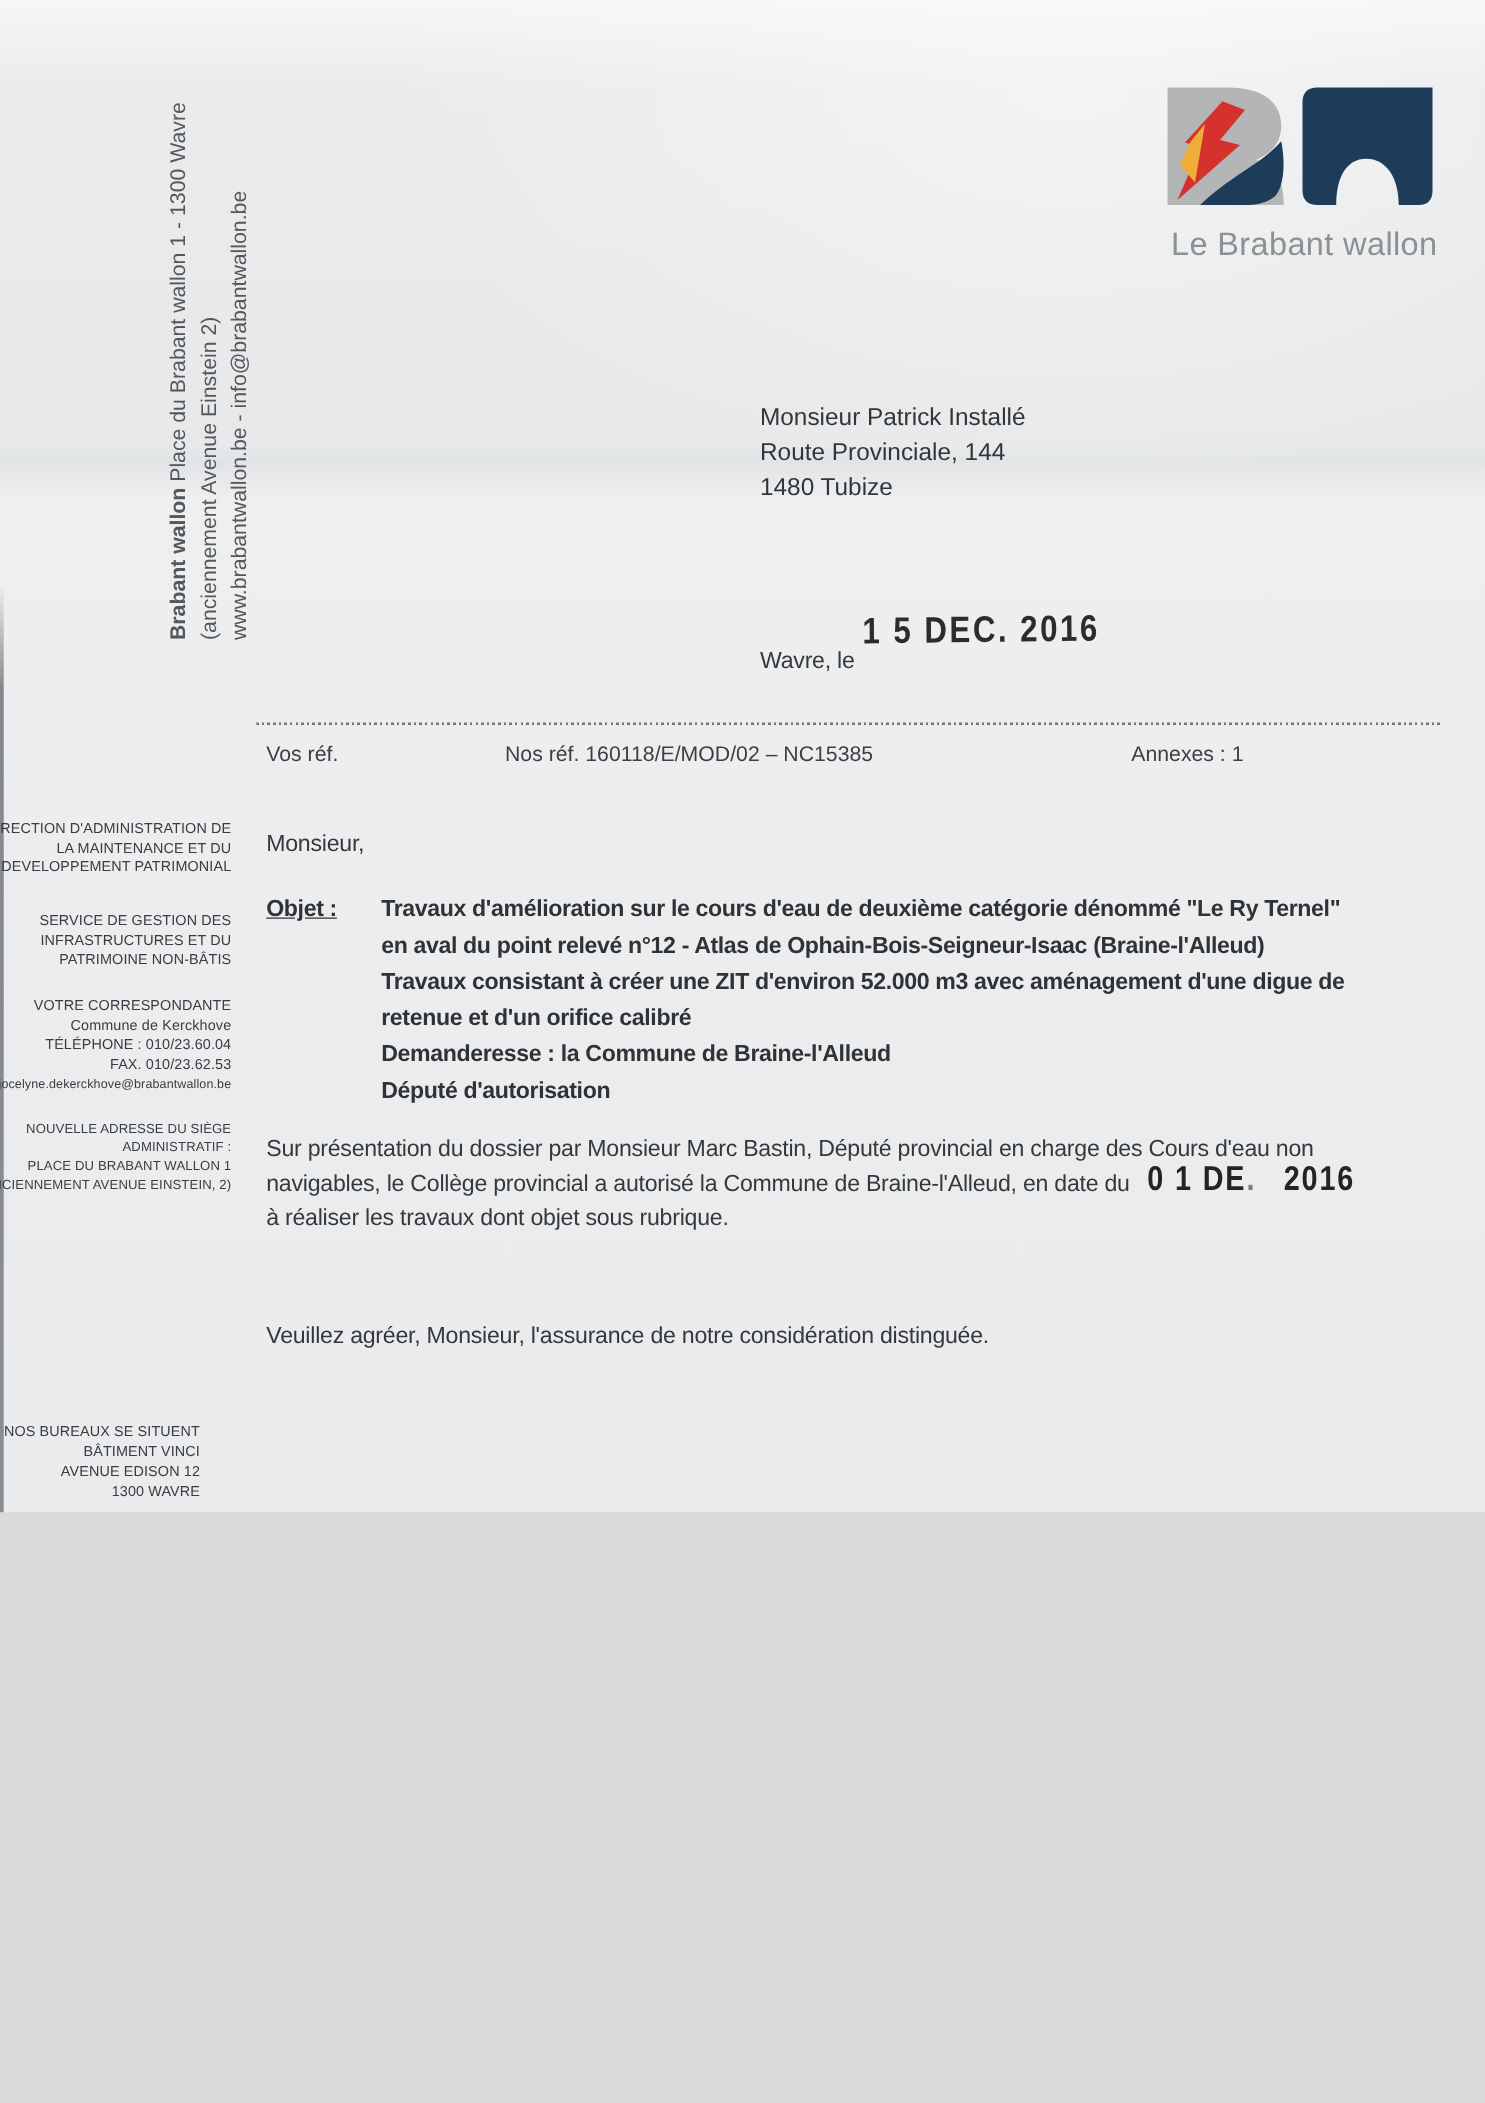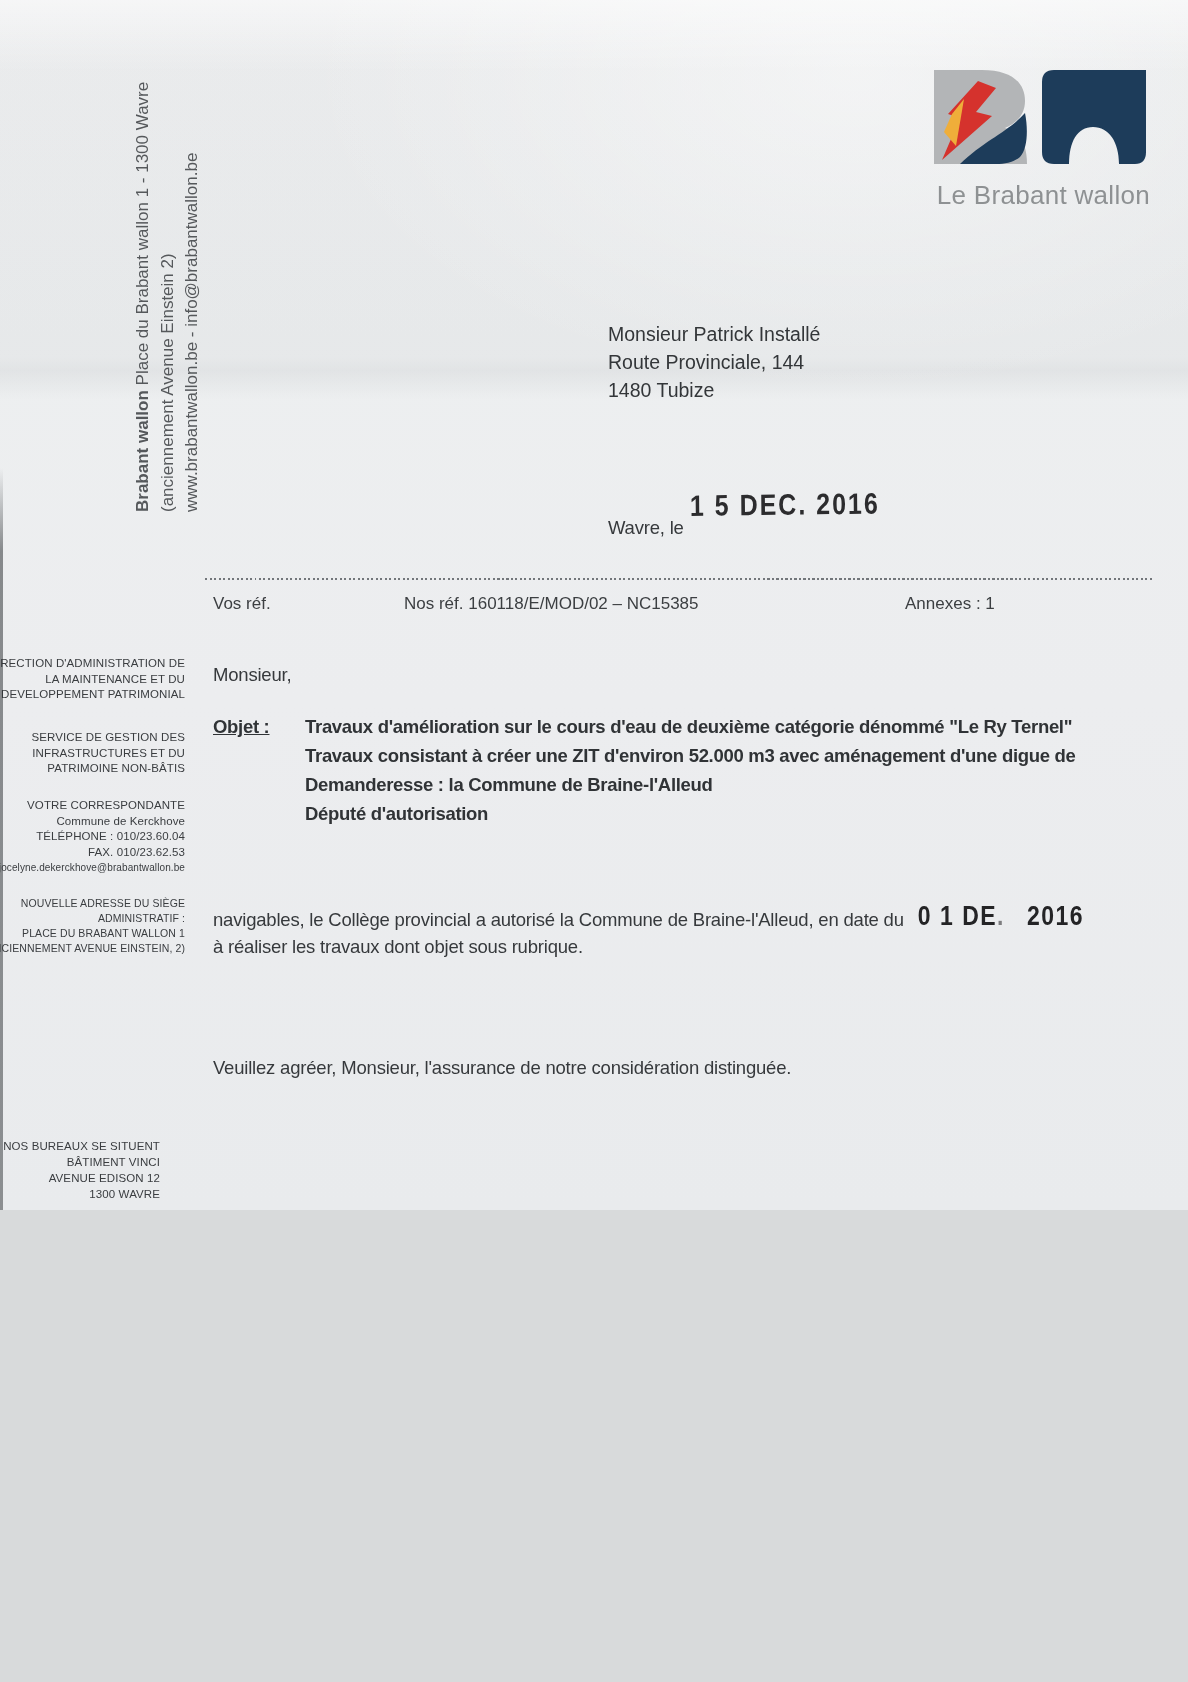--- a/index.html
+++ b/index.html
@@ -111,26 +111,29 @@
     <div>BÂTIMENT VINCI</div>
     <div>AVENUE EDISON 12</div>
     <div>1300 WAVRE</div>
   </div>
 
   <div class="abs txt" style="left:213px;top:661px;">Monsieur,</div>
 
   <div class="abs objet-line" style="left:213px;top:712px;text-decoration:underline;">Objet :</div>
   <div class="abs" style="left:305px;top:712px;">
     <div class="objet-line">Travaux d'amélioration sur le cours d'eau de deuxième catégorie dénommé "Le Ry Ternel"</div>
+    <div class="objet-line">en aval du point relevé n°12 - Atlas de Ophain-Bois-Seigneur-Isaac (Braine-l'Alleud)</div>
     <div class="objet-line">Travaux consistant à créer une ZIT d'environ 52.000 m3 avec aménagement d'une digue de</div>
+    <div class="objet-line">retenue et d'un orifice calibré</div>
     <div class="objet-line">Demanderesse : la Commune de Braine-l'Alleud</div>
     <div class="objet-line">Député d'autorisation</div>
   </div>
 
   <div class="abs" style="left:213px;top:905px;">
+    <div class="txt">Sur présentation du dossier par Monsieur Marc Bastin, Député provincial en charge des Cours d'eau non</div>
     <div class="txt">
       <span>navigables, le Collège provincial a autorisé la Commune de Braine-l'Alleud, en date du</span><span class="stamp-inline"><span>0 1 DE</span><span class="fade">.</span><span class="gap"></span><span>2016</span></span>
     </div>
     <div class="txt">à réaliser les travaux dont objet sous rubrique.</div>
   </div>
 
   <div class="abs" style="left:213px;top:992px;">
   </div>
 
   <div class="abs txt" style="left:213px;top:1054px;">Veuillez agréer, Monsieur, l'assurance de notre considération distinguée.</div>

